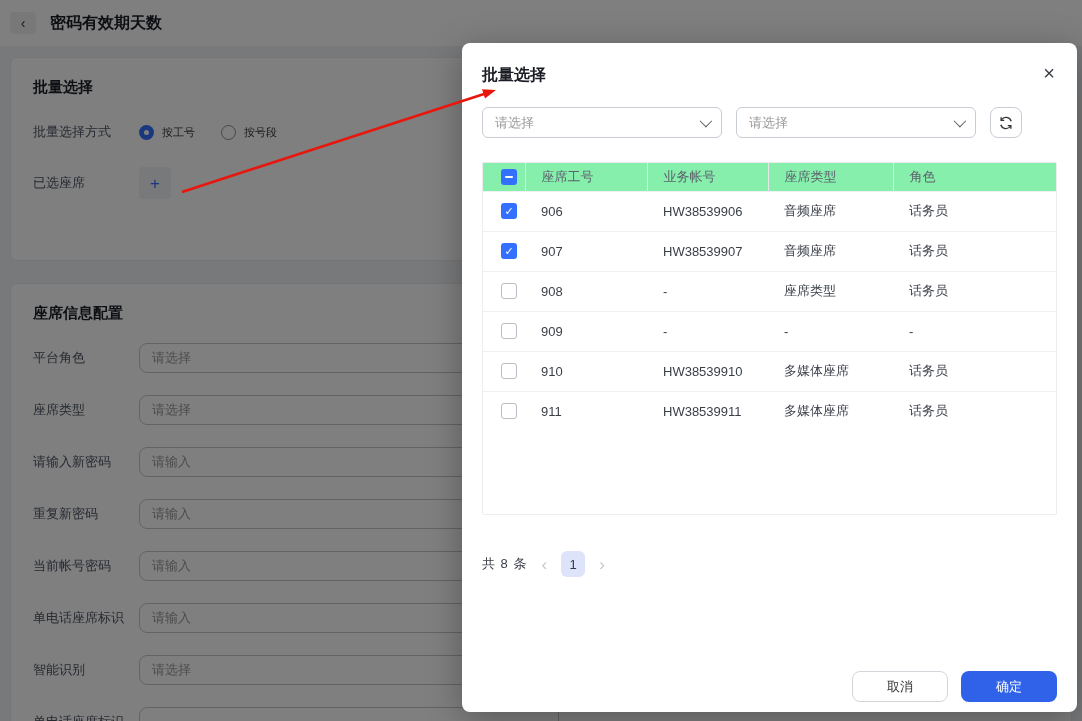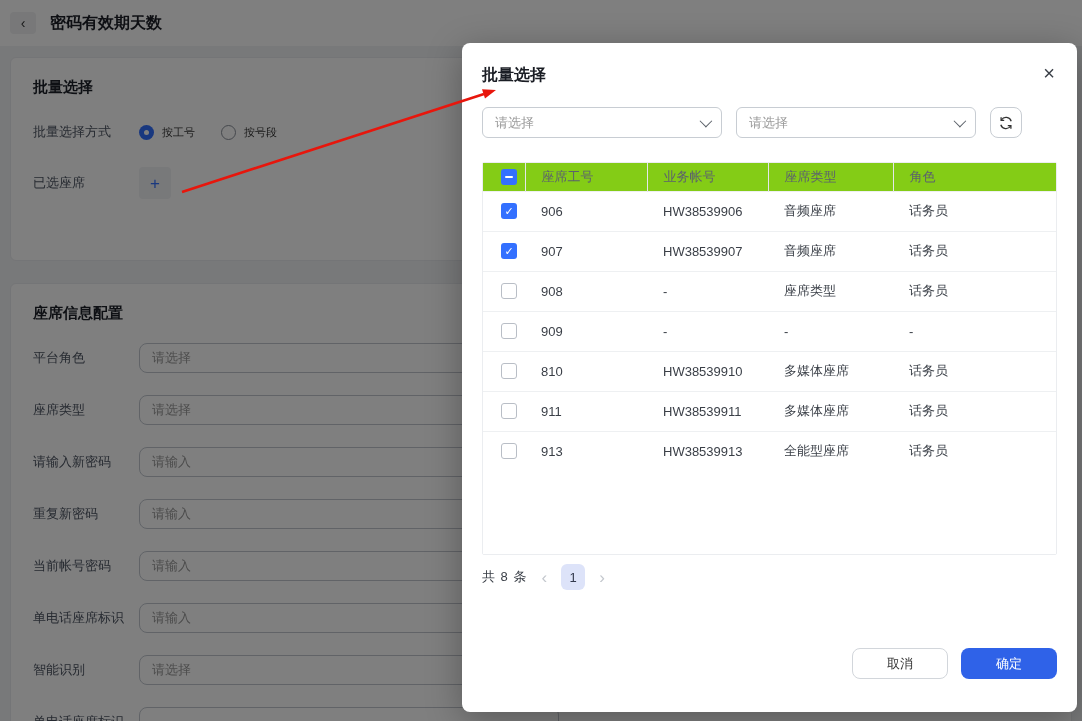--- a/index.html
+++ b/index.html
@@ -51,42 +51,42 @@
     display:flex;align-items:center;padding:0 12px;cursor:pointer;background:#fff;}
   .m-select .ph{flex:1;font-size:13px;color:#999;}
   .chev{width:8px;height:8px;border-right:1.4px solid #5a6068;border-bottom:1.4px solid #5a6068;
     transform:rotate(45deg) translateY(-2px);flex:none;}
   .refresh-btn{width:32px;height:31px;box-sizing:border-box;border:1px solid #c8cdd3;border-radius:8px;background:#fff;
     display:flex;align-items:center;justify-content:center;cursor:pointer;padding:0;}
 
   .m-table{margin:24px 20px 0;border:1px solid #ebedf0;border-radius:2px;}
   table{border-collapse:collapse;width:573px;table-layout:fixed;}
   col.c0{width:42px;} col.c1{width:122px;} col.c2{width:121px;} col.c3{width:125px;} col.c4{width:163px;}
-  thead tr{height:28px;background:#84cc16;}
+  thead tr{height:28px;background:#86efac;}
   th{font-size:13px;font-weight:400;color:#5c626d;text-align:left;padding:0 0 0 16px;border-left:1px solid #e5e7ea;}
   th.cbcell{border-left:none;padding:0;}
   tbody tr{height:40px;border-top:1px solid #eef0f2;background:#fff;}
   td{font-size:13px;color:#3a3f47;padding:0 0 0 16px;overflow:hidden;white-space:nowrap;}
   td.cbcell{padding:0;}
   .cb{width:16px;height:16px;box-sizing:border-box;border:1px solid #b9bec6;border-radius:3px;background:#fff;
     margin-left:18px;display:flex;align-items:center;justify-content:center;cursor:pointer;}
   .cb.checked{border:none;background:var(--accent);}
   .cb.checked span{color:#fff;font-size:11px;line-height:1;}
   .cb.indet{border:none;background:var(--accent);}
   .cb.indet::after{content:"";width:8px;height:2px;background:#fff;border-radius:1px;}
   .mosaic{display:inline-block;width:78px;height:11px;border-radius:1px;vertical-align:middle;
     background:repeating-linear-gradient(90deg,#a9a9a9 0 5px,#c4c4c4 5px 10px,#9d9d9d 10px 15px);filter:blur(.8px);}
   .t-empty{height:83px;background:#fff;}
 
-  .m-pagination{display:flex;align-items:center;margin:9px 20px 0;gap:12px;}
+  .m-pagination{display:flex;align-items:center;margin:36px 20px 0;gap:12px;}
   .pg-total{font-size:13px;color:#3a3f47;letter-spacing:1px;}
   .pg-arrow{background:none;border:none;padding:0;margin:0 2px;font-size:17px;line-height:1;color:#c3c7cd;cursor:pointer;}
   .pg-page{width:24px;height:26px;border:none;border-radius:6px;background:#dde3f9;color:#333a4d;font-size:13px;cursor:pointer;padding:0;}
 
-  .m-footer{position:absolute;right:20px;bottom:33px;display:flex;gap:13px;}
+  .m-footer{position:absolute;right:20px;bottom:10px;display:flex;gap:13px;}
   .btn{height:31px;width:96px;border-radius:8px;font-size:13px;cursor:pointer;box-sizing:border-box;}
   .btn-cancel{background:#fff;border:1px solid #d2d6db;color:#333;}
   .btn-confirm{background:var(--confirm);border:none;color:#fff;}
 
   .arrow-svg{position:absolute;left:0;top:0;z-index:30;pointer-events:none;}
 </style>
 </head>
 <body>
 
 <div class="screen" style="--accent: #3370FF; --confirm: #2F62E8; --overlay: rgba(0,0,0,0.5);">
@@ -262,41 +262,32 @@
               </td>
               <td>909</td>
               <td>-</td>
               <td>-</td>
               <td>-</td>
             </tr>
             <tr>
               <td class="cbcell">
                 <div class="cb"></div>
               </td>
-              <td>810</td>
+              <td>910</td>
               <td>HW38539910</td>
               <td>多媒体座席</td>
               <td>话务员</td>
             </tr>
             <tr>
               <td class="cbcell">
                 <div class="cb"></div>
               </td>
               <td>911</td>
               <td>HW38539911</td>
               <td>多媒体座席</td>
-              <td>话务员</td>
-            </tr>
-            <tr>
-              <td class="cbcell">
-                <div class="cb"></div>
-              </td>
-              <td>913</td>
-              <td>HW38539913</td>
-              <td>全能型座席</td>
               <td>话务员</td>
             </tr>
           </tbody>
       </table>
       <div class="t-empty"></div>
     </div>
 
     <div class="m-pagination">
       <span class="pg-total">共 8 条</span>
       <button class="pg-arrow">

